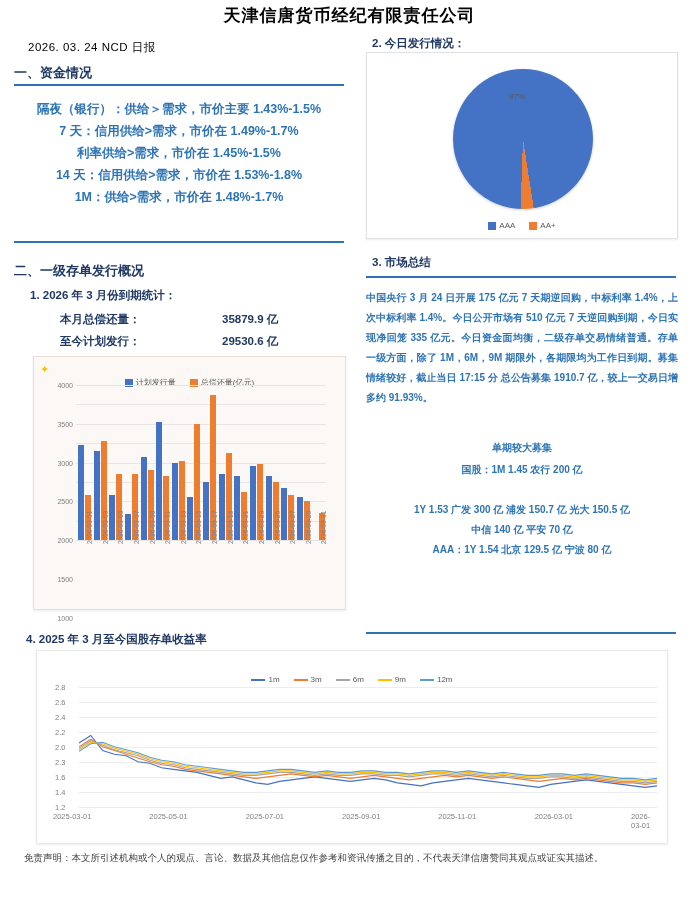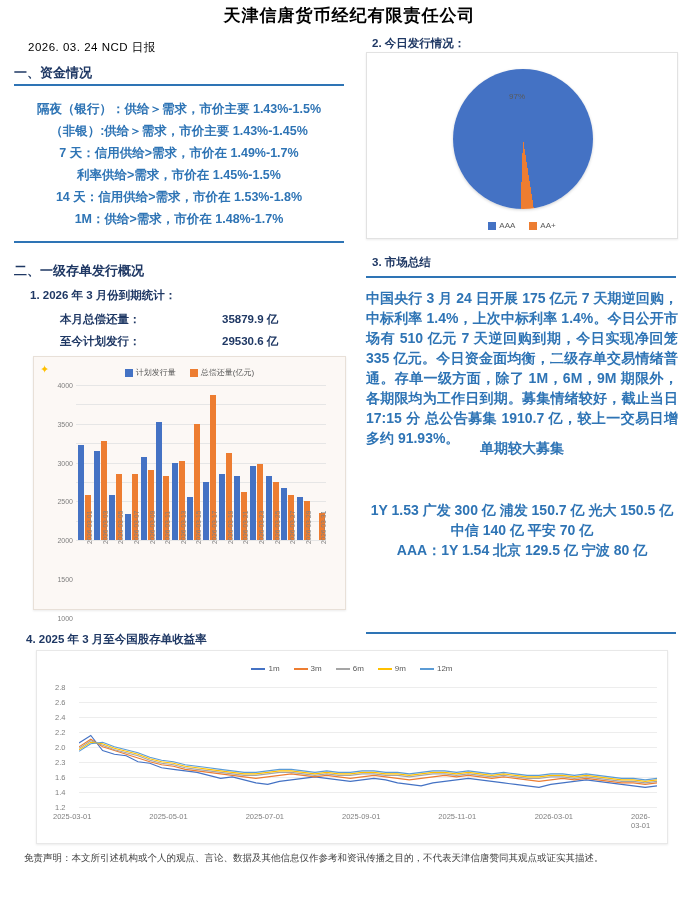--- a/index.html
+++ b/index.html
@@ -77,21 +77,21 @@
   .pie{
     position:absolute;border-radius:50%;
     background:conic-gradient(from 182deg, #4472c4 0 97%, #ed7d31 97% 100%);
     box-shadow:0 1px 3px rgba(0,0,0,.18);
   }
   .pie-lab{
     position:absolute;font-size:8px;color:#595959;
   }
 
   .market-text{
-    position:absolute;font-size:14px;line-height:20px;color:#2e74b5;
+    position:absolute;font-size:10px;line-height:20px;color:#2e74b5;
     font-weight:bold;text-align:justify;
   }
   .center-line{text-align:center;}
 
   
   .line-card{position:absolute;}
   .lc-grid{position:absolute;left:0;right:0;height:1px;background:#ededed;}
   .lc-ytick{position:absolute;font-size:7.5px;color:#808080;transform:translateY(-50%);}
   .lc-xtick{position:absolute;font-size:7.5px;color:#808080;}
 
@@ -106,40 +106,39 @@
 <div class="page">
 
   <div class="doc-title">天津信唐货币经纪有限责任公司</div>
   <div class="date-line">2026. 03. 24  NCD 日报</div>
 
   <div class="sec-h" style="position:absolute;left:14px;top:64px;">一、资金情况</div>
   <div class="rule" style="left:14px;top:84px;width:330px;"></div>
 
   <div class="funding-block">
     <div>隔夜（银行）：供给＞需求，市价主要 1.43%-1.5%</div>
-    <div>（非银）:供给＞需求，市价主要 1.43%-1.45%</div>
     <div>7 天：信用供给&gt;需求，市价在 1.49%-1.7%</div>
     <div>利率供给&gt;需求，市价在 1.45%-1.5%</div>
     <div>14 天：信用供给&gt;需求，市价在 1.53%-1.8%</div>
     <div>1M：供给&gt;需求，市价在 1.48%-1.7%</div>
   </div>
 
   <div class="rule" style="left:14px;top:241px;width:330px;"></div>
 
   <div class="sec-h" style="position:absolute;left:14px;top:262px;">二、一级存单发行概况</div>
   <div class="sub-h" style="position:absolute;left:30px;top:288px;">1. 2026 年 3 月份到期统计：</div>
 
   <div class="stat-row" style="left:60px;top:312px;">本月总偿还量：</div>
   <div class="stat-row" style="left:222px;top:312px;">35879.9 亿</div>
   <div class="stat-row" style="left:60px;top:334px;">至今计划发行：</div>
   <div class="stat-row" style="left:222px;top:334px;">29530.6 亿</div>
 
   <div class="card" style="left:33px;top:356px;width:311px;height:252px;background:#fcf8f5;border-color:#e8e0d8;">
     <div style="position:absolute;left:6px;top:6px;font-size:11px;color:#ffc000;">✦</div>
-    <div class="legend" style="position:absolute;left:0;top:10px;width:311px;">
+    <div class="legend" style="position:absolute;left:0;top:20px;width:311px;">
       <span><i class="sw" style="background:#4472c4;"></i><span class="lb">计划发行量</span></span>
       <span><i class="sw" style="background:#ed7d31;"></i><span class="lb">总偿还量(亿元)</span></span>
     </div>
     <div class="bars-wrap" id="barPlot" style="left:42px;top:28px;width:250px;height:155px;">
         <div class="gridline" style="top: 0px;">
           <div class="ytick" style="top: 0px;">4000</div>
         </div>
         <div class="gridline" style="top: 19.375px;">
           <div class="ytick" style="top: 19.375px;">3500</div>
         </div>
@@ -255,30 +254,31 @@
       <span><i class="sw" style="background:#4472c4;"></i><span class="lb">AAA</span></span>
       <span><i class="sw" style="background:#ed7d31;"></i><span class="lb">AA+</span></span>
     </div>
   </div>
 
   <div class="sub-h" style="position:absolute;left:372px;top:255px;">3. 市场总结</div>
   <div class="rule" style="left:366px;top:276px;width:310px;"></div>
 
   <div class="market-text" style="left:366px;top:288px;width:312px;">中国央行 3 月 24 日开展 175 亿元 7 天期逆回购，中标利率 1.4%，上次中标利率 1.4%。今日公开市场有 510 亿元 7 天逆回购到期，今日实现净回笼 335 亿元。今日资金面均衡，二级存单交易情绪普通。存单一级方面，除了 1M，6M，9M 期限外，各期限均为工作日到期。募集情绪较好，截止当日 17:15 分 总公告募集 1910.7 亿，较上一交易日增多约 91.93%。</div>
   <div class="market-text center-line" style="left:366px;top:438px;width:312px;">单期较大募集</div>
+  <div class="market-text center-line" style="left:366px;top:460px;width:312px;">国股：1M 1.45  农行 200 亿</div>
   <div class="market-text center-line" style="left:366px;top:500px;width:312px;">1Y 1.53 广发 300 亿  浦发 150.7 亿  光大 150.5 亿</div>
   <div class="market-text center-line" style="left:366px;top:520px;width:312px;">中信 140 亿  平安 70 亿</div>
   <div class="market-text center-line" style="left:366px;top:540px;width:312px;">AAA：1Y 1.54 北京 129.5 亿  宁波 80 亿</div>
 
   <div class="rule" style="left:366px;top:632px;width:310px;"></div>
 
   <div class="sub-h" style="position:absolute;left:26px;top:632px;">4. 2025 年  3 月至今国股存单收益率</div>
 
   <div class="card line-card" style="left:36px;top:650px;width:630px;width:630px;height:192px;border-color:#e8e8e8;">
-    <div class="legend" style="position:absolute;left:0;top:13px;width:630px;">
+    <div class="legend" style="position:absolute;left:0;top:24px;width:630px;">
       <span><i class="sw" style="width:14px;height:2px;background:#4472c4;"></i><span class="lb">1m</span></span>
       <span><i class="sw" style="width:14px;height:2px;background:#ed7d31;"></i><span class="lb">3m</span></span>
       <span><i class="sw" style="width:14px;height:2px;background:#a5a5a5;"></i><span class="lb">6m</span></span>
       <span><i class="sw" style="width:14px;height:2px;background:#ffc000;"></i><span class="lb">9m</span></span>
       <span><i class="sw" style="width:14px;height:2px;background:#5b9bd5;"></i><span class="lb">12m</span></span>
     </div>
     <div id="linePlot" style="position:absolute;left:42px;top:28px;width:578px;height:128px;">
         <div class="lc-grid" style="top: 128px;"></div>
         <div class="lc-ytick" style="top: 128px; left: -24px;">1.2</div>
         <div class="lc-grid" style="top: 112.941px;"></div>

